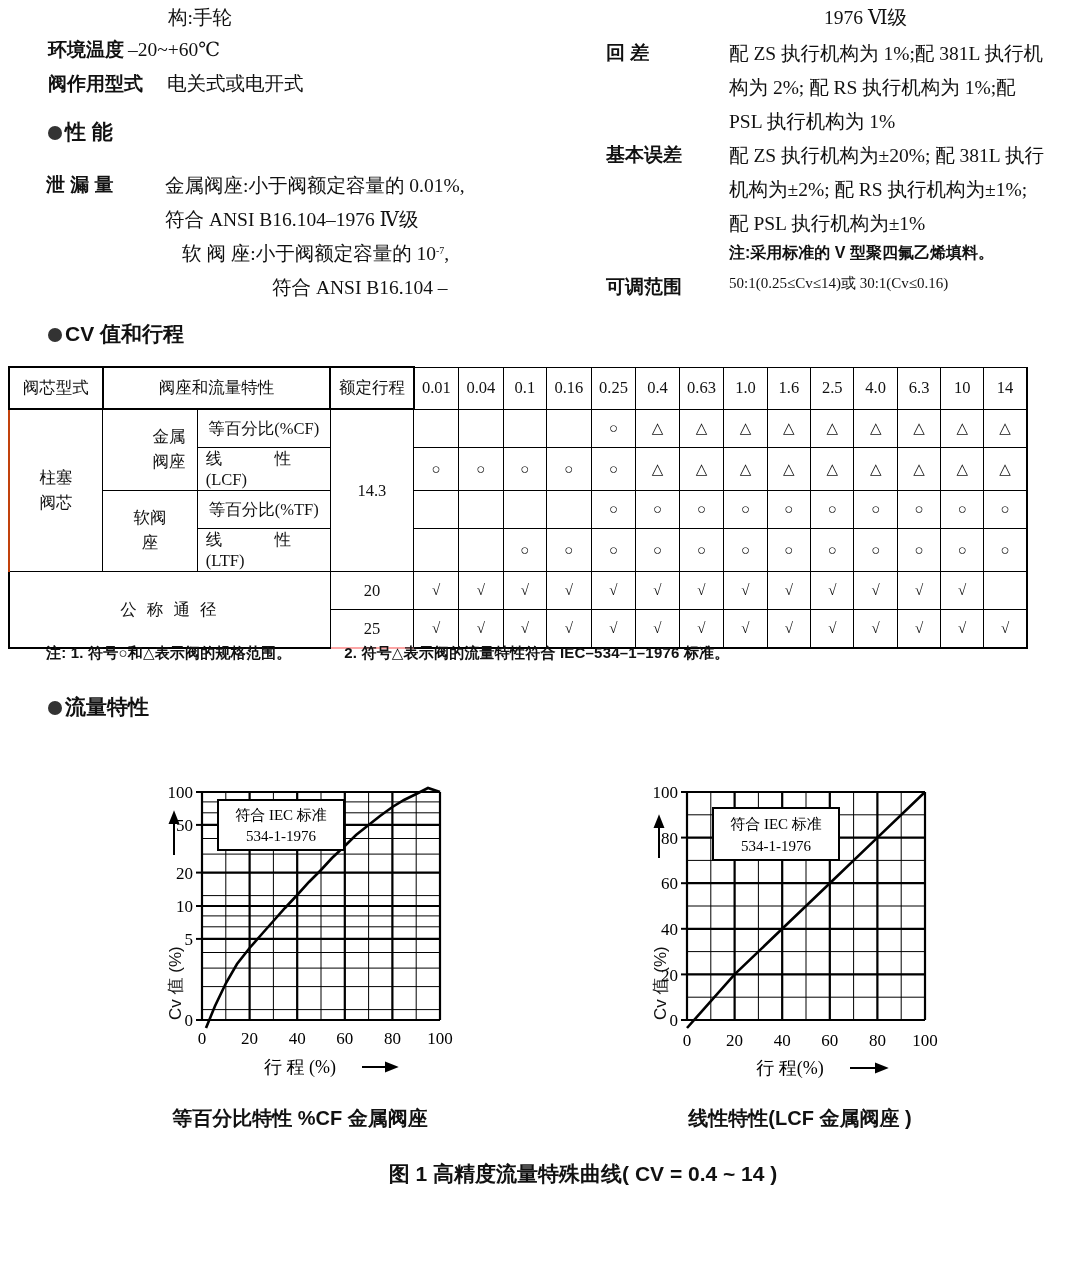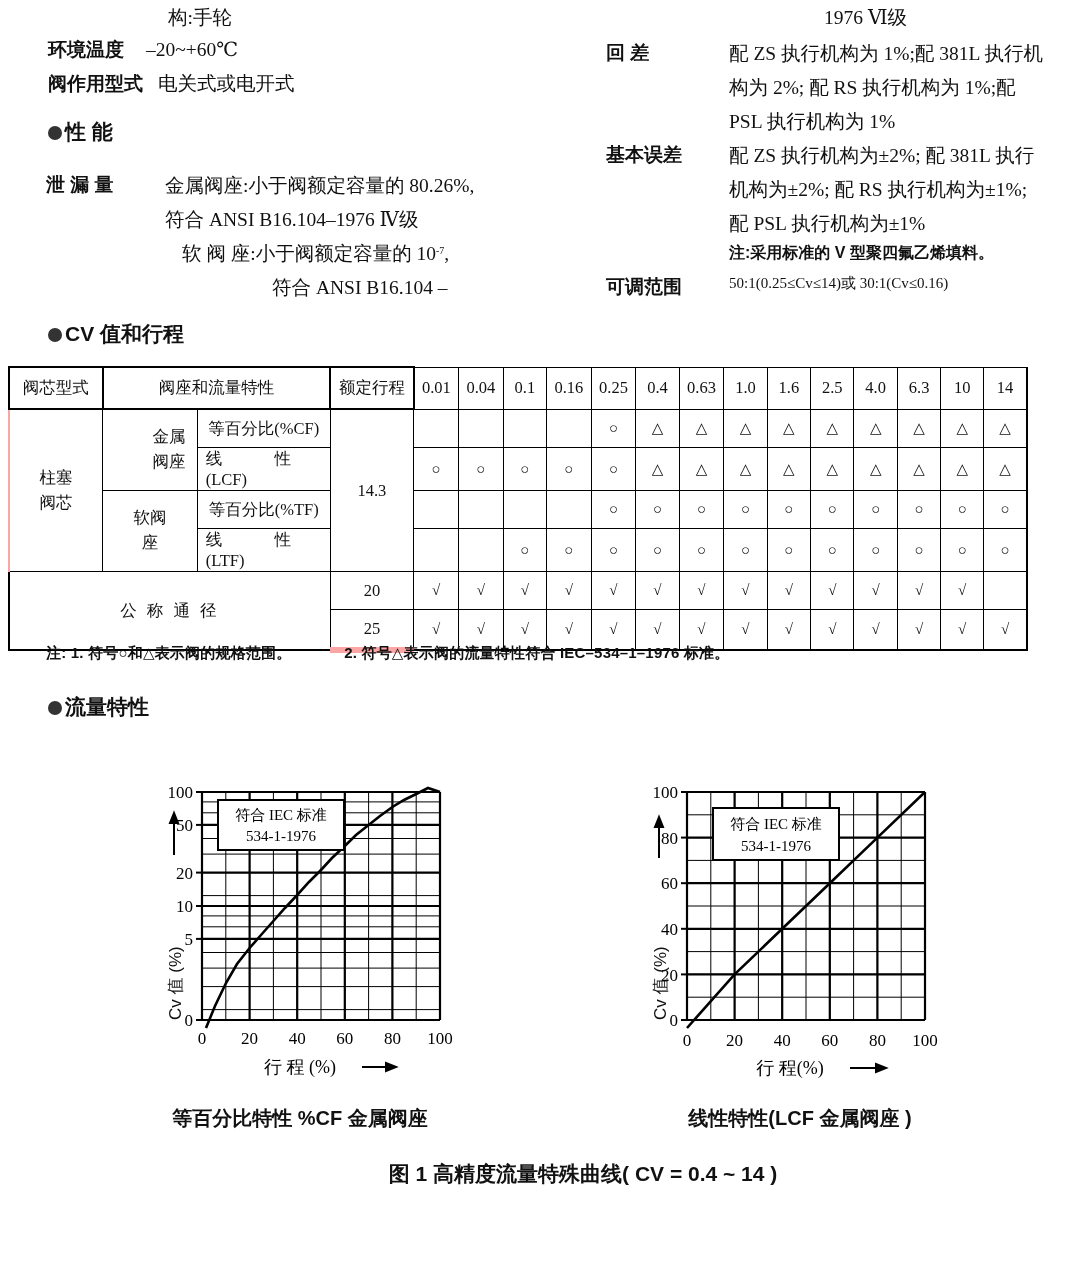--- a/index.html
+++ b/index.html
@@ -50,36 +50,36 @@
 
 <div class="page">
 
   <div class="specs">
 
     <div class="col-left">
       <div class="abs" style="left:168px;top:4px;font-size:19.5px;">构:手轮</div>
 
       <div class="abs" style="left:48px;top:37px;">
         <span class="lbl">环境温度</span>
-        <span class="val" style="margin-left:18px;">–20~+60℃</span>
+        <span class="val" style="">–20~+60℃</span>
       </div>
 
       <div class="abs" style="left:48px;top:70px;">
         <span class="lbl">阀作用型式</span>
-        <span class="val" style="margin-left:11px;">电关式或电开式</span>
+        <span class="val" style="margin-left:20px;">电关式或电开式</span>
       </div>
 
       <div class="abs" style="left:48px;top:118px;">
         <span class="bullet"></span><span class="hdr">性        能</span>
       </div>
 
       <div class="abs" style="left:46px;top:172px;"><span class="lbl">泄 漏 量</span></div>
 
       <div class="abs" style="left:165px;top:172px;">
-        <span class="val">金属阀座:小于阀额定容量的 80.26%,</span>
+        <span class="val">金属阀座:小于阀额定容量的 0.01%,</span>
       </div>
       <div class="abs" style="left:165px;top:206px;">
         <span class="val">符合 ANSI  B16.104–1976 Ⅳ级</span>
       </div>
       <div class="abs" style="left:182px;top:240px;">
         <span class="val">软  阀  座:小于阀额定容量的 10</span><sup>-7</sup><span class="val">,</span>
       </div>
       <div class="abs" style="left:272px;top:274px;">
         <span class="val">符合  ANSI   B16.104 –</span>
       </div>
@@ -91,21 +91,21 @@
       <div class="abs" style="left:10px;top:40px;">
         <span class="lbl">回      差</span>
       </div>
       <div class="abs" style="left:133px;top:40px;font-size:19.5px;">配 ZS 执行机构为 1%;配 381L 执行机</div>
       <div class="abs" style="left:133px;top:74px;font-size:19.5px;">构为 2%; 配 RS 执行机构为 1%;配</div>
       <div class="abs" style="left:133px;top:108px;font-size:19.5px;">PSL 执行机构为 1%</div>
 
       <div class="abs" style="left:10px;top:142px;">
         <span class="lbl">基本误差</span>
       </div>
-      <div class="abs" style="left:133px;top:142px;font-size:19.5px;">配 ZS 执行机构为±2%; 配 381L 执行</div>
+      <div class="abs" style="left:133px;top:142px;font-size:19.5px;">配 ZS 执行机构为±20%; 配 381L 执行</div>
       <div class="abs" style="left:133px;top:176px;font-size:19.5px;">机构为±2%; 配 RS 执行机构为±1%;</div>
       <div class="abs" style="left:133px;top:210px;font-size:19.5px;">配 PSL 执行机构为±1%</div>
       <div class="abs" style="left:133px;top:243px;font-size:16px;font-weight:bold;font-family:'Liberation Sans',sans-serif;">注:采用标准的 V 型聚四氟乙烯填料。</div>
 
       <div class="abs" style="left:10px;top:274px;">
         <span class="lbl">可调范围</span>
       </div>
       <div class="abs" style="left:133px;top:274px;font-size:15px;">50:1(0.25≤Cv≤14)或 30:1(Cv≤0.16)</div>
     </div>
   </div>
@@ -131,21 +131,21 @@
         <td class="colw">1.0</td>
         <td class="colw">1.6</td>
         <td class="colw">2.5</td>
         <td class="colw">4.0</td>
         <td class="colw">6.3</td>
         <td class="colw">10</td>
         <td class="colw" style="border-right:2px solid #000;">14</td>
       </tr>
 
       <tr>
-        <td rowspan="4" style="border-left:2px solid #fca5a5;line-height:1.5;">
+        <td rowspan="4" style="border-left:2px solid #c2410c;line-height:1.5;">
           <div>柱塞</div>
           <div>阀芯</div>
         </td>
         <td rowspan="2" style="width:62px;line-height:1.5;padding-left:38px;">
           <div>金属</div>
           <div>阀座</div>
         </td>
         <td style="width:144px;height:37px;">等百分比(%CF)</td>
         <td rowspan="4">14.3</td>
         <td class="sym"></td>
@@ -243,21 +243,21 @@
         <td class="sym">√</td>
         <td class="sym">√</td>
         <td class="sym">√</td>
         <td class="sym">√</td>
         <td class="sym">√</td>
         <td class="sym">√</td>
         <td class="sym" style="border-right:2px solid #000;"></td>
       </tr>
 
       <tr>
-        <td style="height:37px;border-bottom:6px solid #fca5a5;">25</td>
+        <td style="height:37px;border-bottom:2px solid #fca5a5;">25</td>
         <td class="sym" style="border-bottom:2px solid #000;">√</td>
         <td class="sym" style="border-bottom:2px solid #000;">√</td>
         <td class="sym" style="border-bottom:2px solid #000;">√</td>
         <td class="sym" style="border-bottom:2px solid #000;">√</td>
         <td class="sym" style="border-bottom:2px solid #000;">√</td>
         <td class="sym" style="border-bottom:2px solid #000;">√</td>
         <td class="sym" style="border-bottom:2px solid #000;">√</td>
         <td class="sym" style="border-bottom:2px solid #000;">√</td>
         <td class="sym" style="border-bottom:2px solid #000;">√</td>
         <td class="sym" style="border-bottom:2px solid #000;">√</td>

